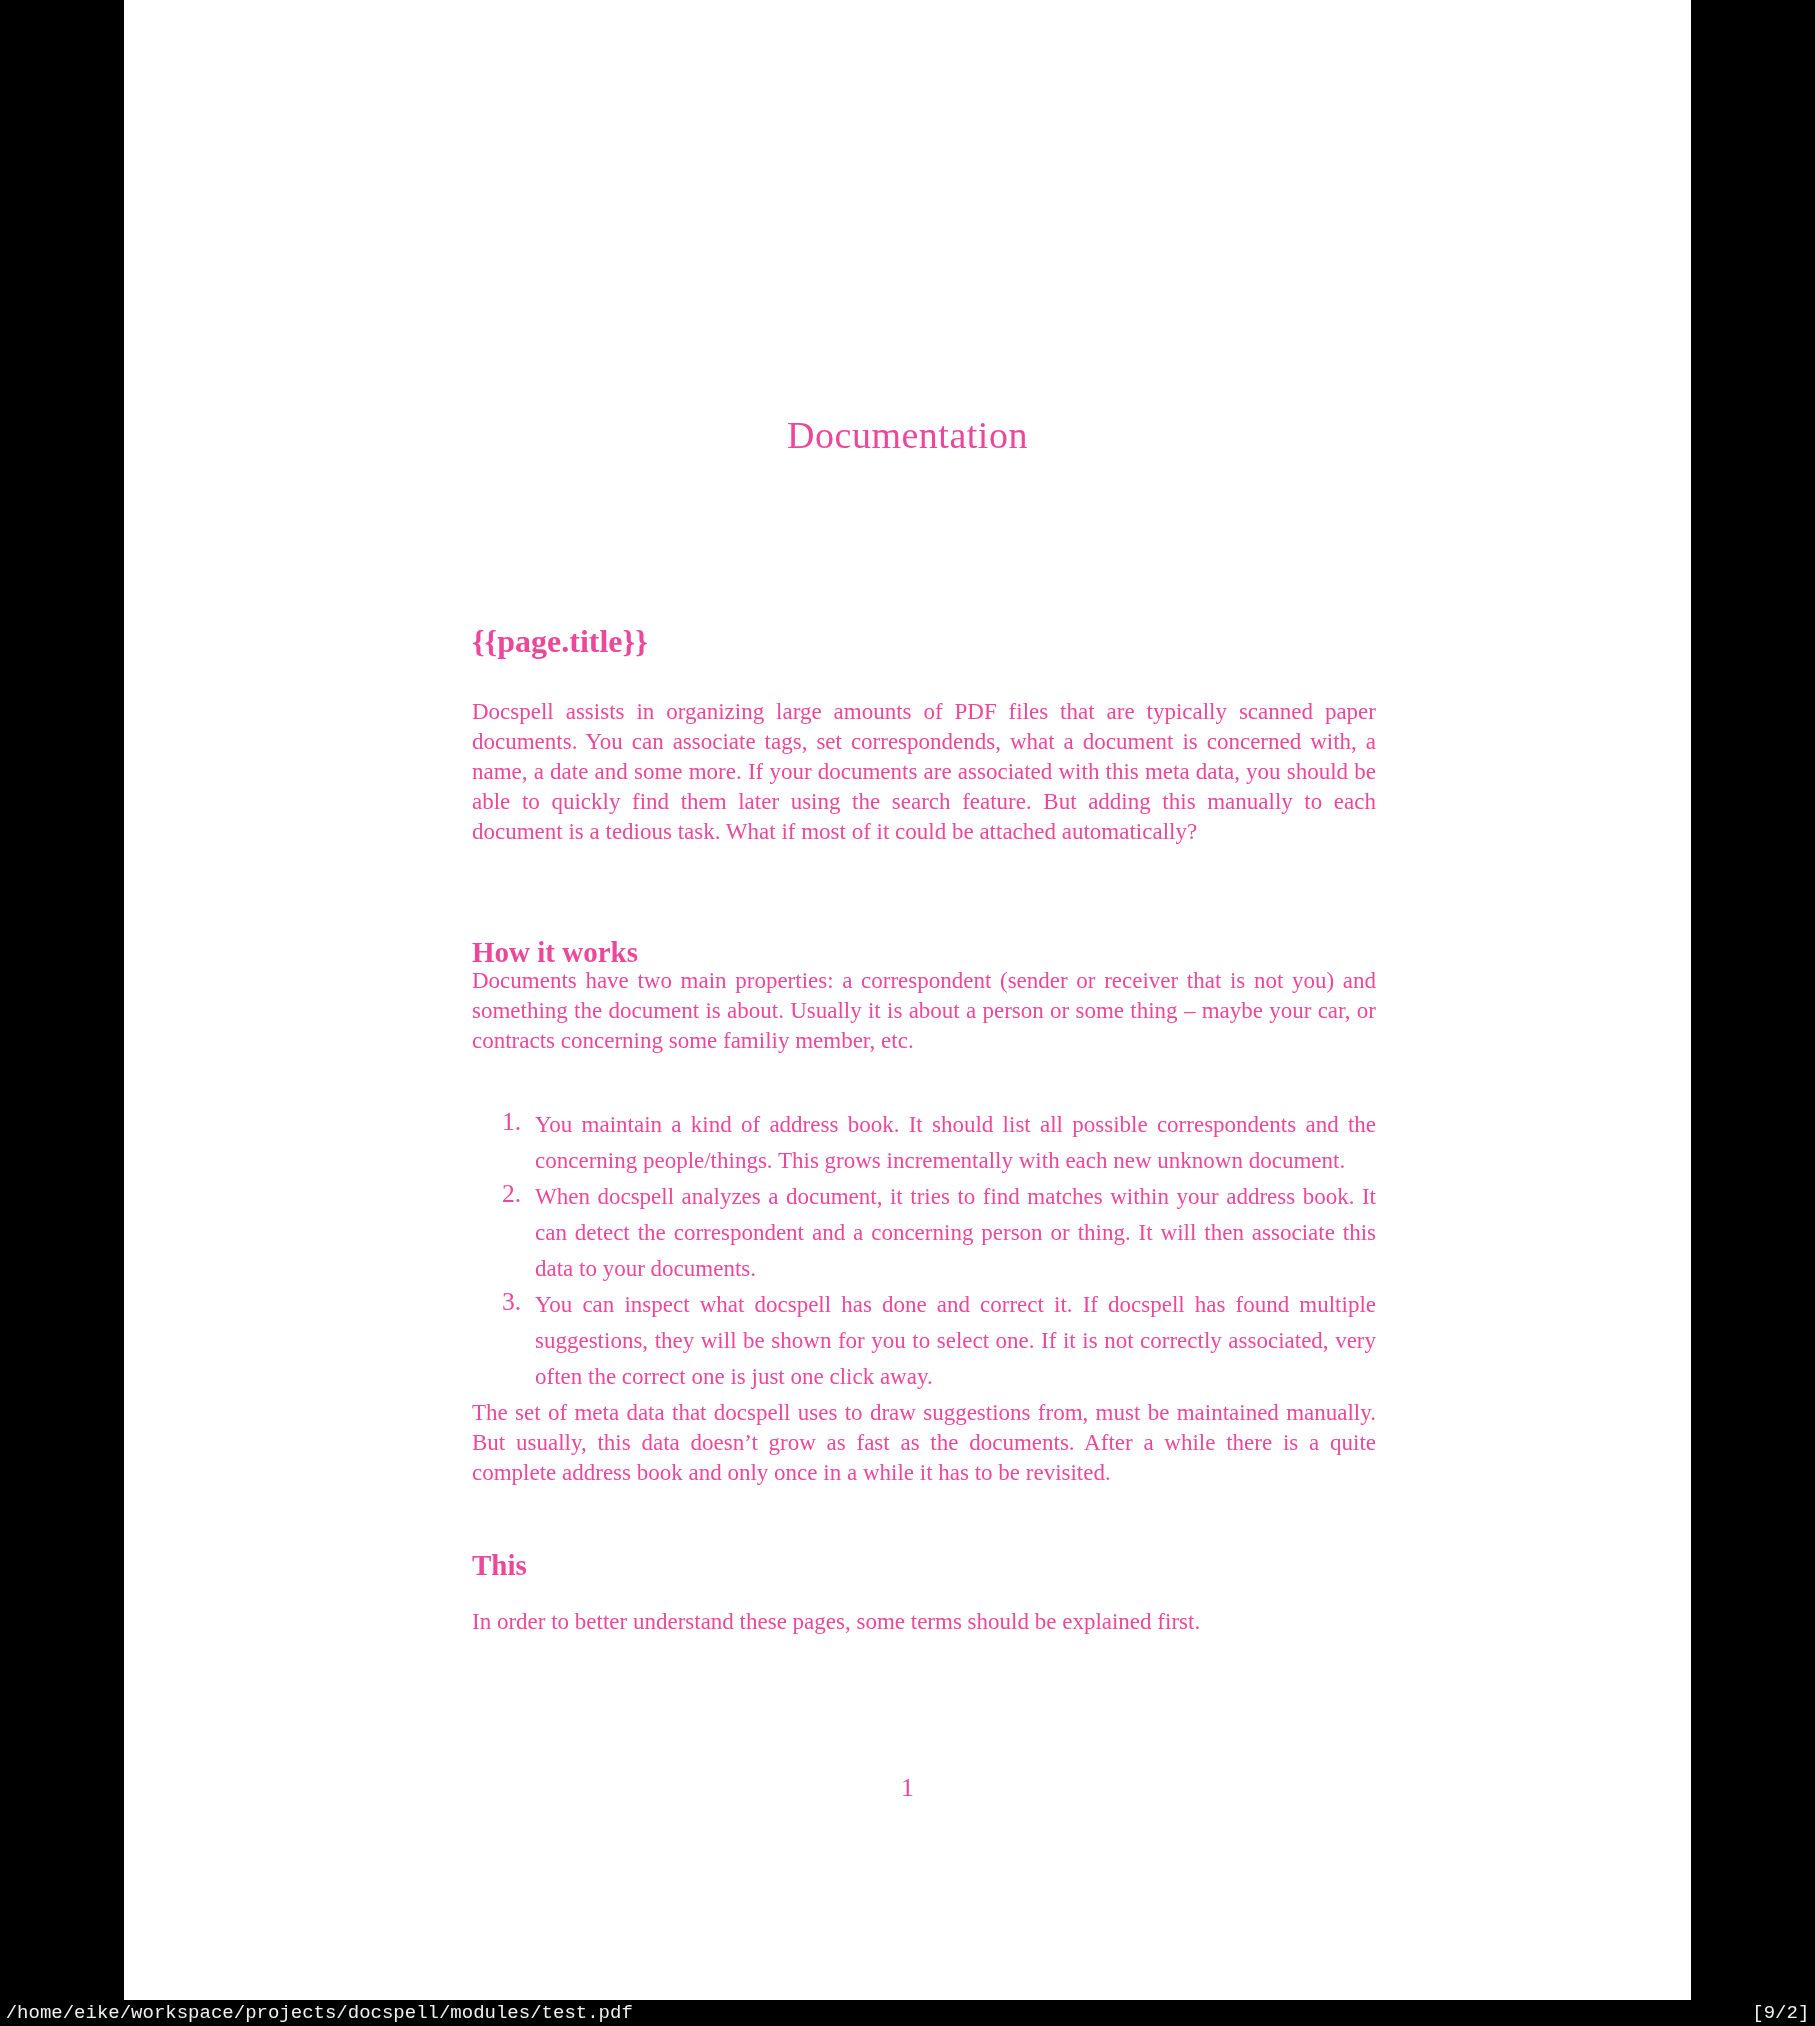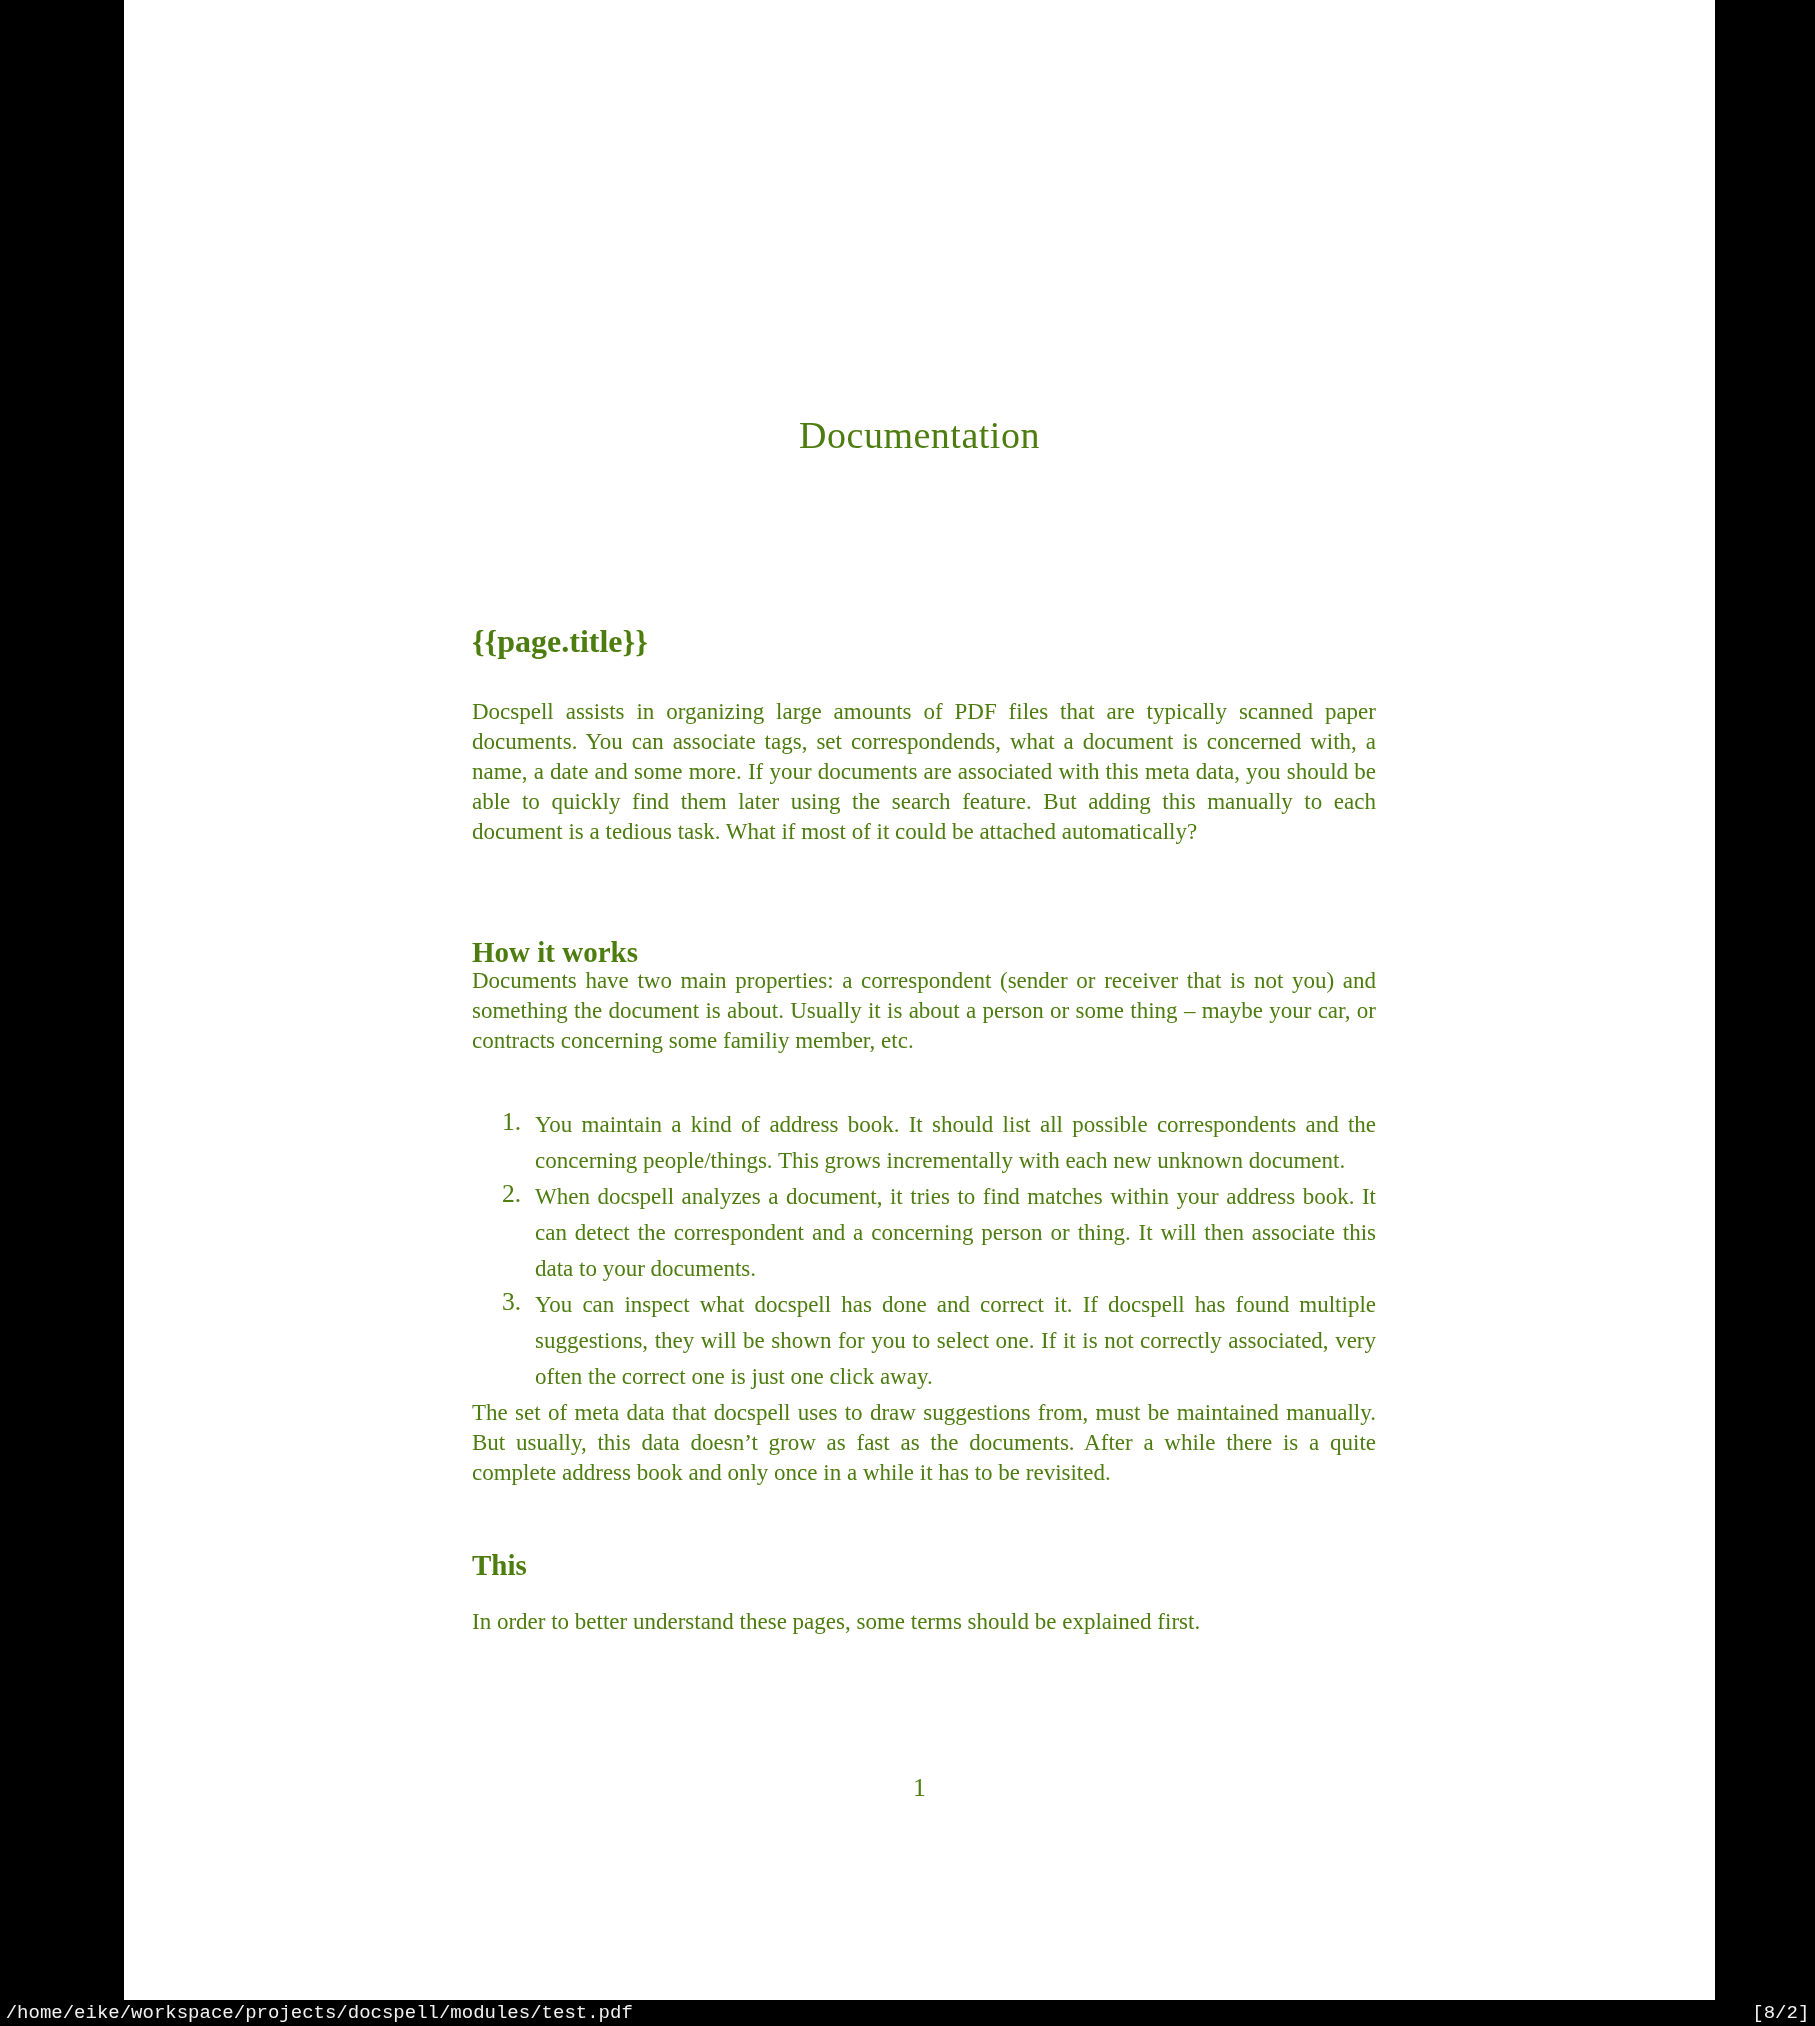--- a/index.html
+++ b/index.html
@@ -18,22 +18,21 @@
     position: absolute;
     inset: 0;
   }
   .page {
     position: absolute;
     left: 124px;
     top: 0;
     width: 1567px;
     height: 2000px;
     background: #ffffff;
-    color: #4d7c0f;
-    padding-left: 24px;
+    color: #ec4899;
   }
   .page * { margin: 0; }
   .doc-title {
     position: absolute;
     top: 413px;
     left: 0;
     width: 100%;
     text-align: center;
     font-size: 38px;
     font-weight: normal;
@@ -147,17 +146,17 @@
     <h3 class="sub-heading" style="top: 1549px;">This</h3>
 
     <p class="para" style="top: 1607px;">In order to better understand these pages, some terms should be explained first.</p>
 
     <div class="page-number">1</div>
 
   </div>
 
   <div class="status-bar">
     <span>/home/eike/workspace/projects/docspell/modules/test.pdf</span>
-    <span>[8/2]</span>
+    <span>[9/2]</span>
   </div>
 
 </div>
 
 
 </body></html>

